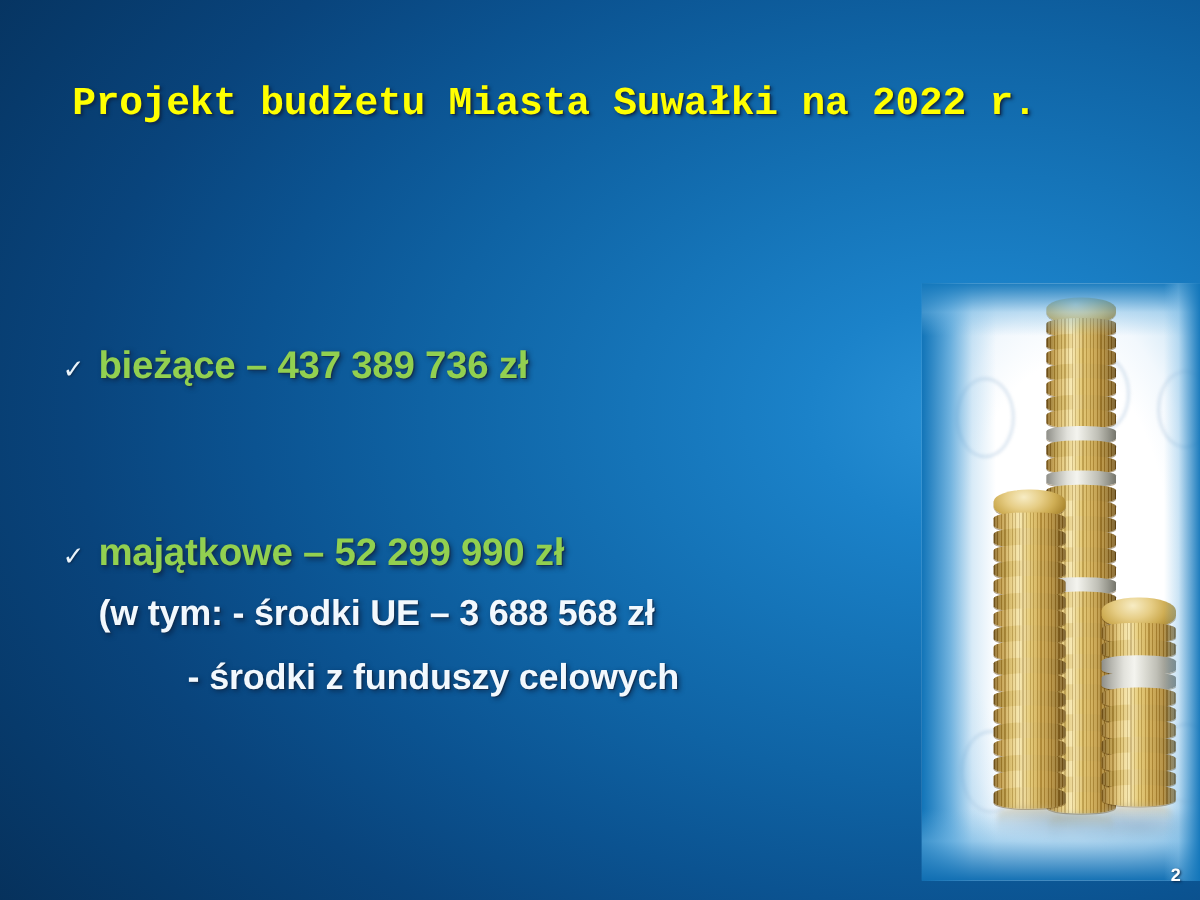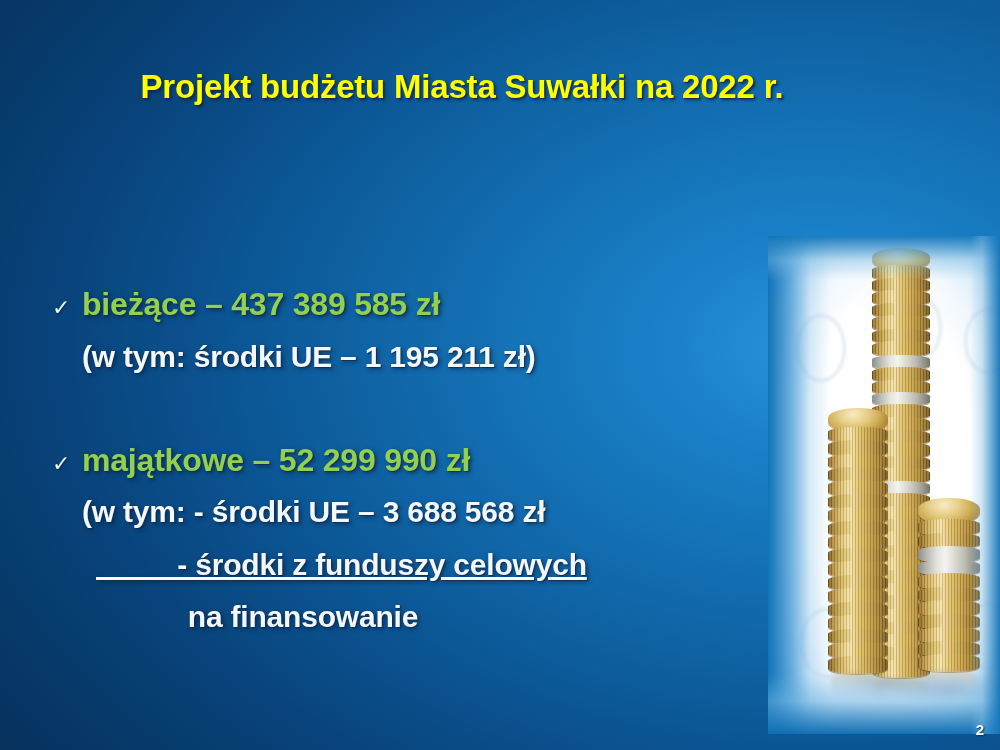--- a/index.html
+++ b/index.html
@@ -137,20 +137,21 @@
     top: 68px;
     width: 924px;
     text-align: center;
     font-size: 33px;
     font-weight: bold;
     color: #ffff00;
     letter-spacing: -0.2px;
     text-shadow:
       1px 1px 0 rgba(20,45,80,0.85),
       2px 2px 3px rgba(10,30,60,0.75);
+    font-family: Liberation Mono, monospace;
   }
   .subtitle {
     position: absolute;
     left: 0;
     top: 188px;
     width: 1000px;
     text-align: center;
     font-size: 38px;
     font-weight: bold;
     color: #f4544a;
@@ -299,27 +300,25 @@
     <div class="soft-top"></div>
     <div class="soft-bottom"></div>
     <div class="soft-right"></div>
   </div>
 
   <div class="title">Projekt budżetu Miasta Suwałki na 2022 r.</div>
 
 
   <div class="bullet-row" style="left:52px; top:286px;">
     <span class="check-icon">✓</span>
-    <span class="bullet-text">bieżące – 437 389 585 zł</span>
+    <span class="bullet-text">bieżące – 437 389 736 zł</span>
   </div>
-  <div class="note" style="left:82px; top:340px;">(w tym: środki UE – 1 195 211 zł)</div>
 
   <div class="bullet-row" style="left:52px; top:442px;">
     <span class="check-icon">✓</span>
     <span class="bullet-text">majątkowe – 52 299 990 zł</span>
   </div>
   <div class="note" style="left:82px; top:495px;">(w tym: - środki UE – 3 688 568 zł</div>
-  <div class="note" style="left:96px; top:548px;text-decoration:underline;">          - środki z funduszy celowych</div>
-  <div class="note" style="left:82px; top:600px;">             na finansowanie</div>
+  <div class="note" style="left:75px; top:548px;">          - środki z funduszy celowych</div>
 
   <div class="slide-number">2</div>
 
 </div>
 
 </body></html>

